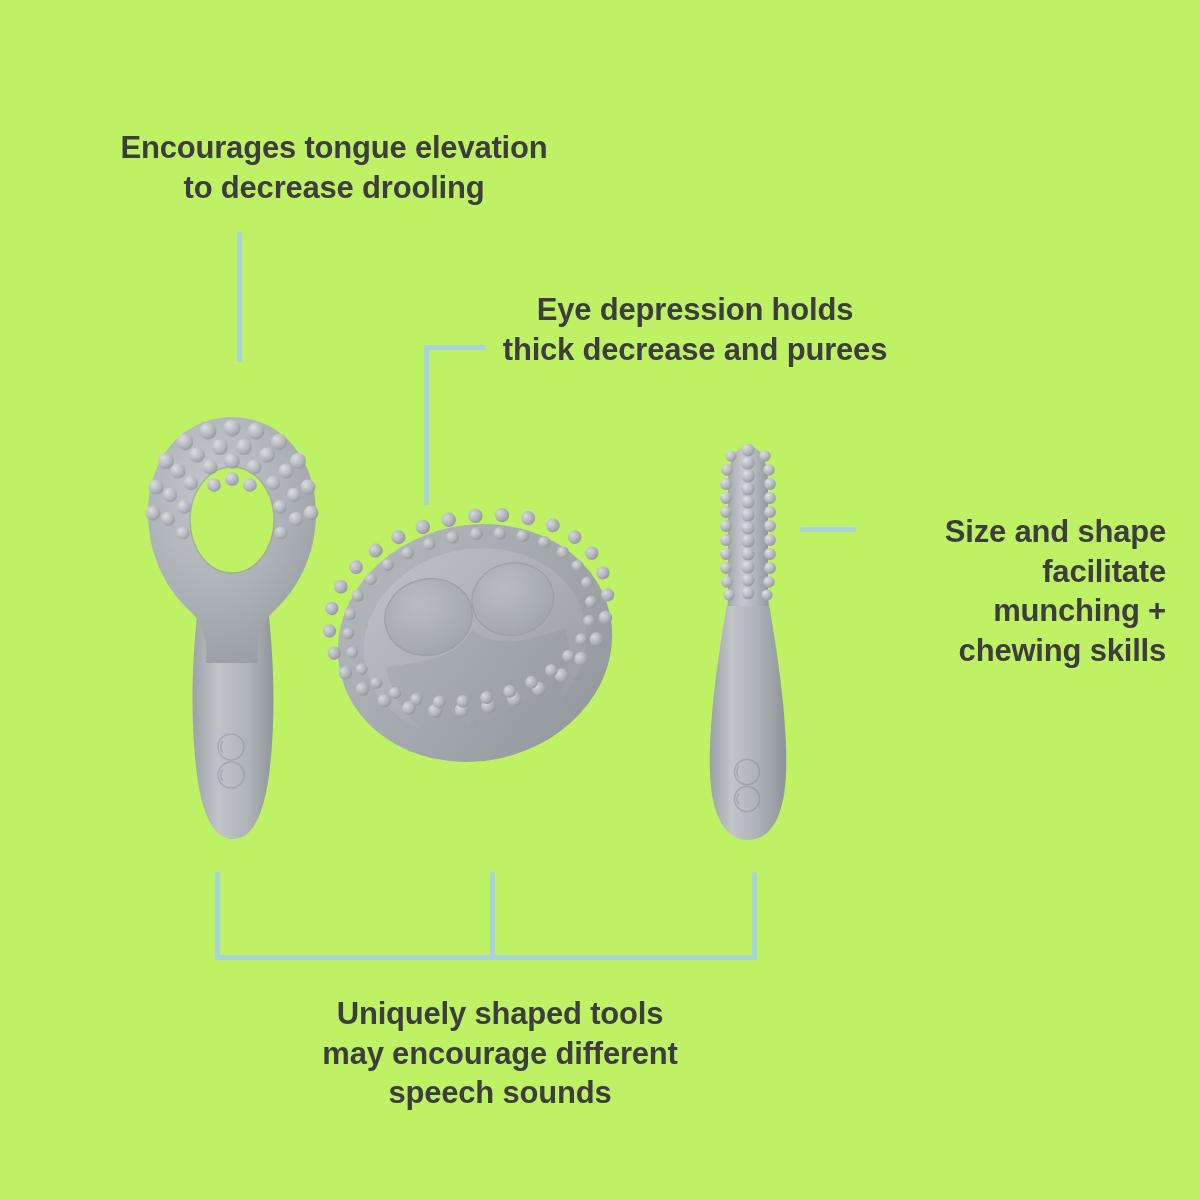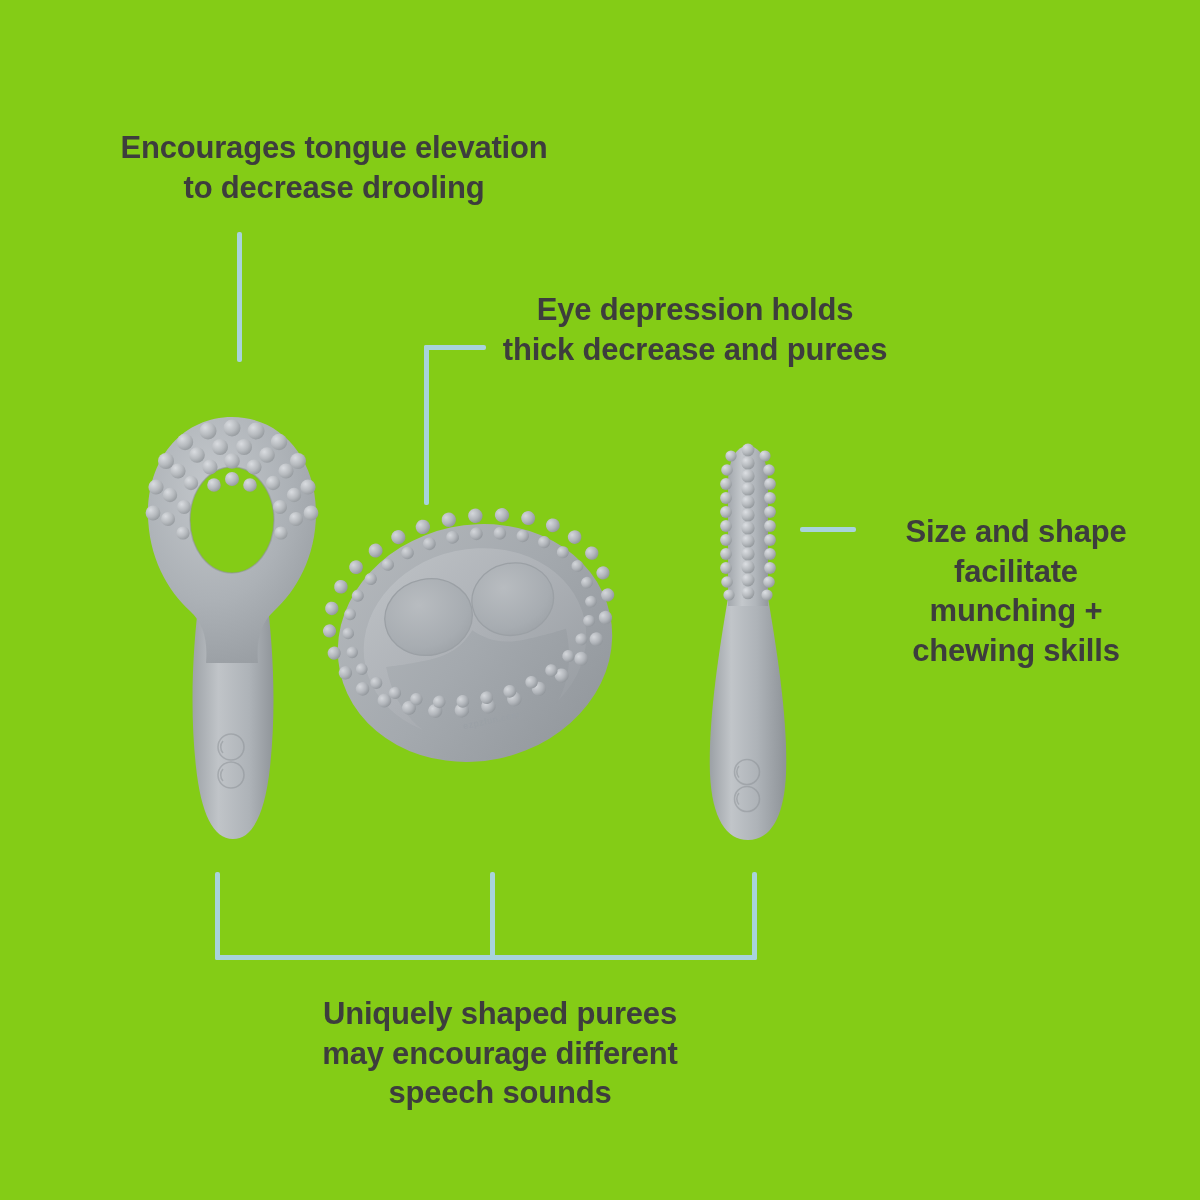--- a/index.html
+++ b/index.html
@@ -8,38 +8,38 @@
     padding: 0;
     background: #ffffff;
   }
   body {
     font-family: "Liberation Sans", sans-serif;
   }
   #stage {
     position: relative;
     width: 1200px;
     height: 1200px;
-    background: #84cc16;
+    background: #bef264;
     overflow: hidden;
   }
 
   
   .callout {
     position: absolute;
     color: #3d3d3d;
     font-family: "Liberation Sans", sans-serif;
     font-weight: bold;
     font-size: 31px;
     line-height: 1.28;
     letter-spacing: -0.2px;
     white-space: pre-line;
   }
   #label-tongue   { left: 54px;  top: 128px; width: 560px; text-align: center; }
   #label-eye      { left: 470px; top: 290px; width: 450px; text-align: center; }
-  #label-size     { left: 866px; top: 512px; width: 300px; text-align: center; }
+  #label-size     { left: 866px; top: 512px; width: 300px; text-align: right; }
   #label-speech   { left: 240px; top: 994px; width: 520px; text-align: center; }
 
   
   .line {
     position: absolute;
     background: #a8d3dc;
     border-radius: 2px;
   }
   
   #leader-tongue   { left: 237px; top: 232px;  width: 5px;  height: 130px; }
@@ -81,21 +81,21 @@
 to decrease drooling</div>
 
   <div class="callout" id="label-eye">Eye depression holds
 thick decrease and purees</div>
 
   <div class="callout" id="label-size">Size and shape
 facilitate
 munching +
 chewing skills</div>
 
-  <div class="callout" id="label-speech">Uniquely shaped purees
+  <div class="callout" id="label-speech">Uniquely shaped tools
 may encourage different
 speech sounds</div>
 
   <div class="line" id="leader-tongue"></div>
   <div class="line" id="leader-eye-h"></div>
   <div class="line" id="leader-eye-v"></div>
   <div class="line" id="leader-size"></div>
 
   <div class="line" id="bracket-rail"></div>
   <div class="line" id="bracket-stem-l"></div>

